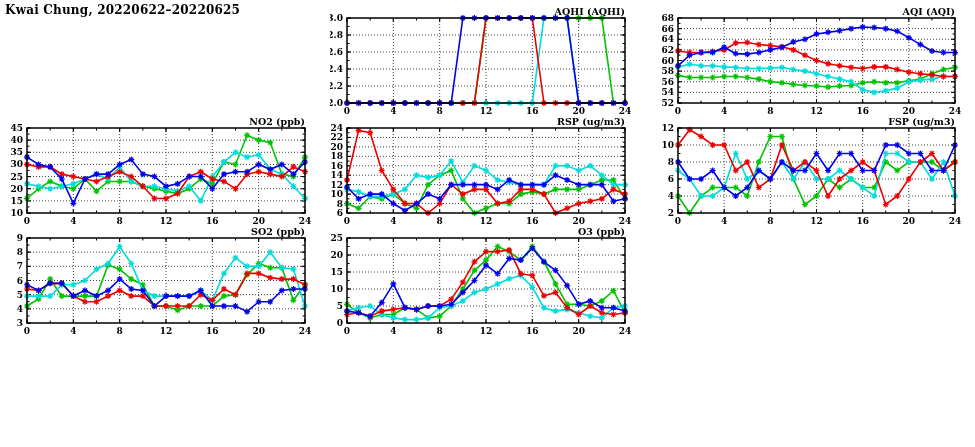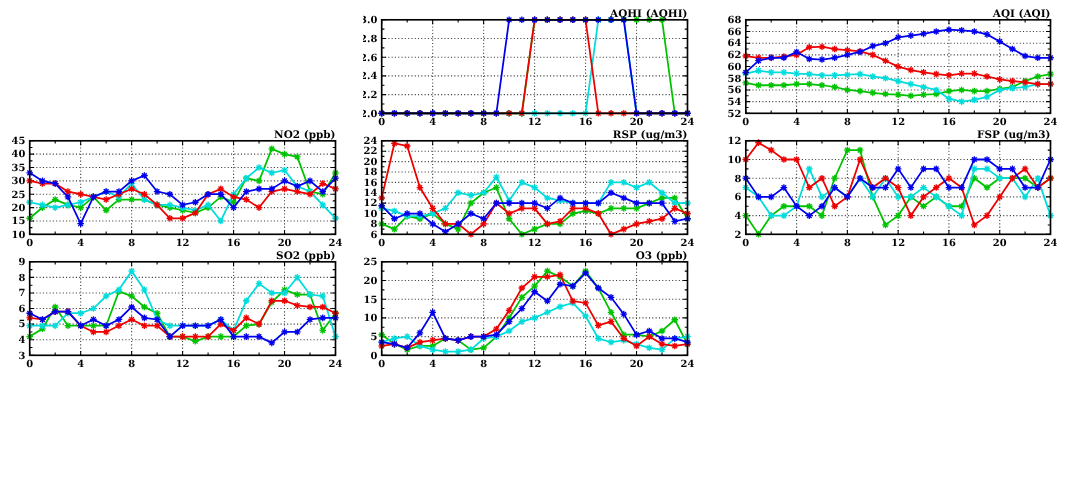--- a/index.html
+++ b/index.html
@@ -9,20 +9,21 @@
               letter-spacing:0.2px;}
   .chart{position:absolute;}
   .chart svg{display:block;}
   .tick-label{font-family:"DejaVu Serif", serif;font-size:9px;font-weight:bold;fill:#000;}
   .chart-title{font-family:"DejaVu Serif", serif;font-size:9.5px;font-weight:bold;fill:#000;}
 </style>
 </head>
 <body>
 
 <div class="page">
+  <div class="page-title">Kwai Chung, 20220622–20220625</div>
 
   <div class="chart" style="left:330px;top:7px;">
       <svg width="312" height="112" viewBox="0 0 312 112">
         <line x1="63.33333333333333" y1="11" x2="63.33333333333333" y2="96" stroke="#404040" stroke-width="1" stroke-dasharray="1,2"></line>
         <line x1="109.66666666666666" y1="11" x2="109.66666666666666" y2="96" stroke="#404040" stroke-width="1" stroke-dasharray="1,2"></line>
         <line x1="156" y1="11" x2="156" y2="96" stroke="#404040" stroke-width="1" stroke-dasharray="1,2"></line>
         <line x1="202.33333333333331" y1="11" x2="202.33333333333331" y2="96" stroke="#404040" stroke-width="1" stroke-dasharray="1,2"></line>
         <line x1="248.66666666666669" y1="11" x2="248.66666666666669" y2="96" stroke="#404040" stroke-width="1" stroke-dasharray="1,2"></line>
         <line x1="17" y1="78.99999999999999" x2="295" y2="78.99999999999999" stroke="#404040" stroke-width="1" stroke-dasharray="1,2"></line>
         <line x1="17" y1="62.00000000000001" x2="295" y2="62.00000000000001" stroke="#404040" stroke-width="1" stroke-dasharray="1,2"></line>

